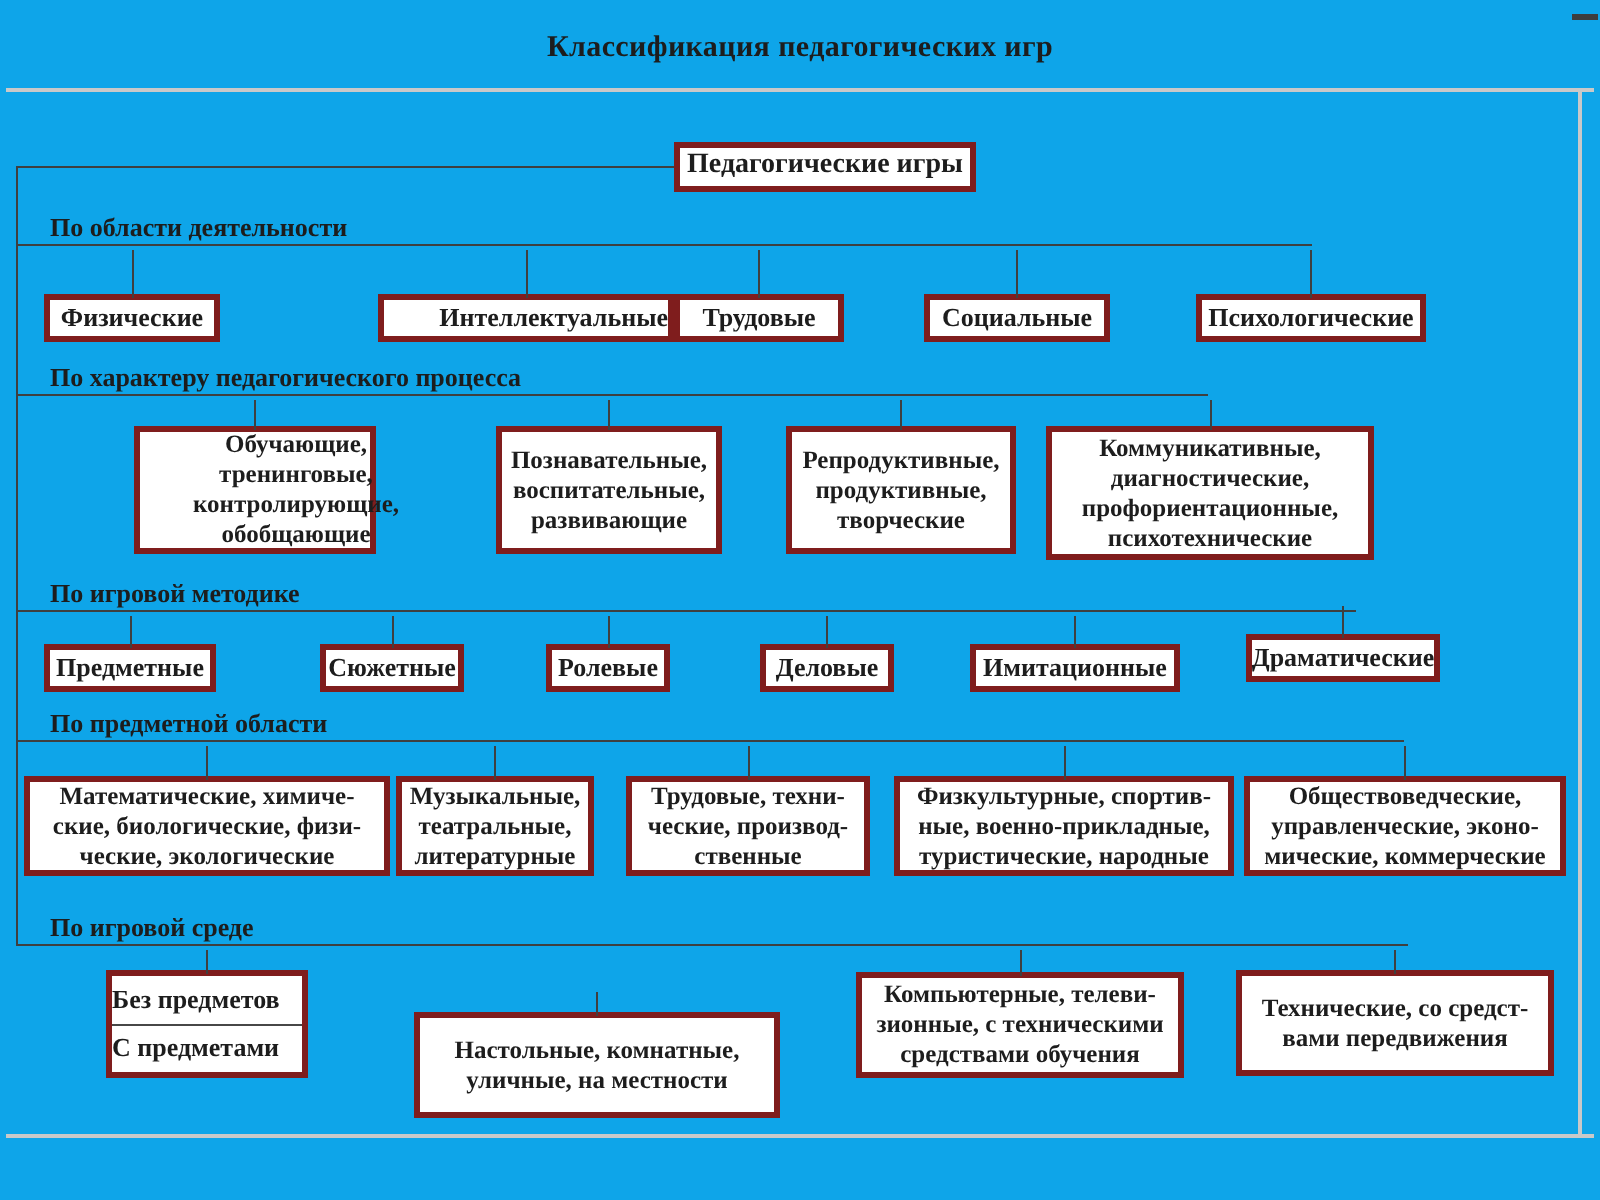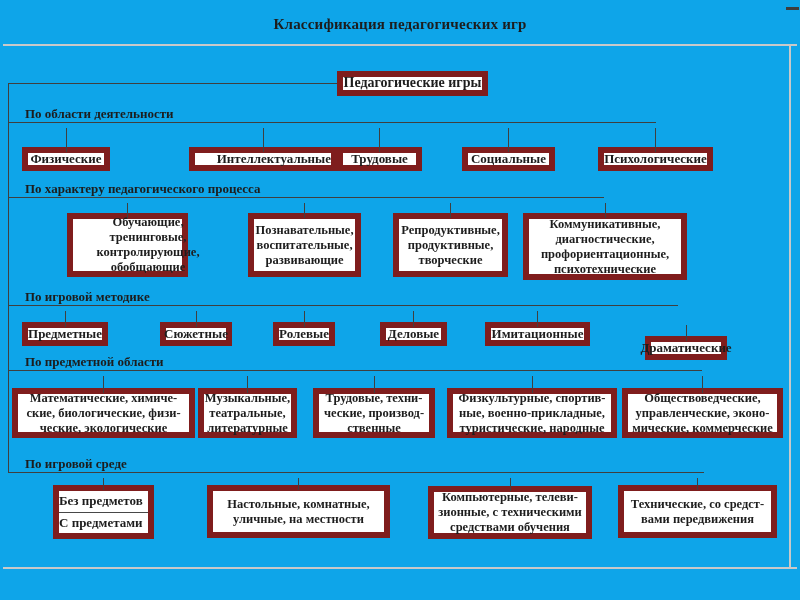--- a/index.html
+++ b/index.html
@@ -11,21 +11,21 @@
     position:absolute;top:16px;left:0;width:800px;text-align:center;
     font-size:15px;font-weight:bold;letter-spacing:.2px;
   }
   .grayline{position:absolute;background:#c9c9c9;}
   .dash{position:absolute;background:#3d3d3d;}
   .line{position:absolute;background:#3f3f3f;}
   .sec-label{
     position:absolute;font-size:13px;font-weight:bold;white-space:nowrap;
   }
   .box{
-    position:absolute;border:6px solid #7f1d1d;background:#fff;
+    position:absolute;border:3px solid #7f1d1d;background:#fff;
     display:flex;align-items:center;justify-content:center;
     text-align:center;font-weight:bold;white-space:pre-line;
     line-height:1.2;box-sizing:border-box;
   }
   .box::before{
     content:"";position:absolute;left:50%;margin-left:-0.5px;width:1px;
     top:calc(-1px - var(--drop));height:var(--drop);background:#3f3f3f;
   }
   .root-box{font-size:14px;}
   .word{font-size:13px;}
@@ -96,21 +96,21 @@
   <div class="box word" style="left:22px;top:322px;width:86px;height:24px;--drop:16px;">
     <span>Предметные</span></div>
   <div class="box word" style="left:160px;top:322px;width:72px;height:24px;--drop:16px;">
     <span>Сюжетные</span></div>
   <div class="box word" style="left:273px;top:322px;width:62px;height:24px;--drop:16px;">
     <span>Ролевые</span></div>
   <div class="box word" style="left:380px;top:322px;width:67px;height:24px;--drop:16px;">
     <span>Деловые</span></div>
   <div class="box word" style="left:485px;top:322px;width:105px;height:24px;--drop:16px;">
     <span>Имитационные</span></div>
-  <div class="box word" style="left:623px;top:336px;width:82px;height:24px;margin-left:22px;--drop:16px;">
+  <div class="box word" style="left:623px;top:317px;width:97px;height:24px;--drop:16px;">
     <span>Драматические</span></div>
 
   <div class="sec-label" style="left:25px;top:354px;">По предметной области</div>
   <div class="line" style="left:8px;top:370px;width:694px;height:1px;"></div>
 
   <div class="box multi" style="left:12px;top:388px;width:183px;height:50px;--drop:17px;">
     <span>Математические, химиче-
 ские, биологические, физи-
 ческие, экологические</span></div>
   <div class="box multi" style="left:198px;top:388px;width:99px;height:50px;--drop:17px;">
@@ -130,21 +130,21 @@
 управленческие, эконо-
 мические, коммерческие</span></div>
 
   <div class="sec-label" style="left:25px;top:456px;">По игровой среде</div>
   <div class="line" style="left:8px;top:472px;width:696px;height:1px;"></div>
 
   <div class="box stacked" style="left:53px;top:485px;width:101px;height:54px;--drop:12px;">
     <div class="cell"><span>Без предметов</span></div>
     <div class="cell"><span>С предметами</span></div>
   </div>
-  <div class="box multi" style="left:207px;top:485px;width:183px;height:53px;justify-content:center;--drop:12px;">
+  <div class="box multi" style="left:207px;top:506px;width:183px;height:53px;justify-content:center;--drop:12px;">
     <span>Настольные, комнатные,
 уличные, на местности</span></div>
   <div class="box multi" style="left:428px;top:486px;width:164px;height:53px;--drop:13px;">
     <span>Компьютерные, телеви-
 зионные, с техническими
 средствами обучения</span></div>
   <div class="box multi" style="left:618px;top:485px;width:159px;height:53px;--drop:12px;">
     <span>Технические, со средст-
 вами передвижения</span></div>
 

